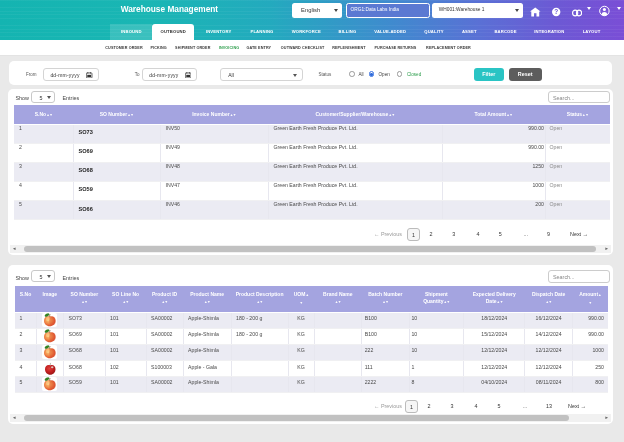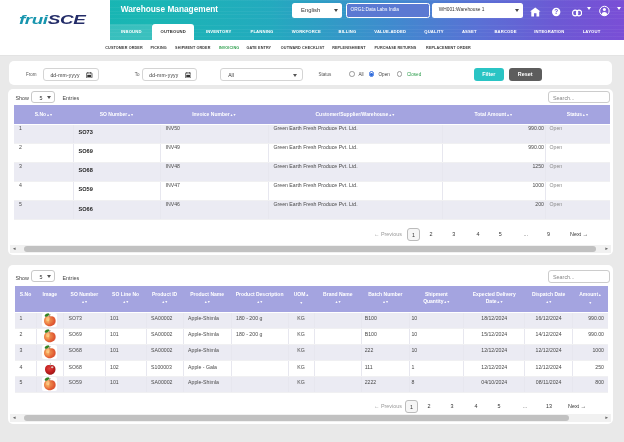--- a/index.html
+++ b/index.html
@@ -125,23 +125,20 @@
         <rect x="5.3" y="0.7" width="6" height="6.6" rx="3" fill="none" stroke="#fff" stroke-width="1.4"></rect>
       </svg>
   <div class="tri triw" style="left:586.5px;top:7.4px;"></div>
   <svg class="hicon" style="left:599px;top:4.3px" width="10.8" height="10.8" viewBox="0 0 13 13">
         <circle cx="6.5" cy="6.5" r="5.7" fill="none" stroke="#fff" stroke-width="1.2"></circle>
         <circle cx="6.5" cy="4.7" r="1.9" fill="#fff"></circle>
         <path d="M2.9 10.6a3.7 3.7 0 0 1 7.2 0 5.6 5.6 0 0 1-7.2 0z" fill="#fff"></path>
       </svg>
   <div class="tri triw" style="left:616.5px;top:7.4px;"></div>
 
-  <div id="logo">
-        <div class="t"><span class="a">frui</span><span class="b">SCE</span></div>
-      </div>
 
   <div class="tab" id="tab-inb">INBOUND</div>
   <div class="tab" id="tab-out">OUTBOUND</div>
   <div class="tab" style="left:218.6px">
         <span class="tabc abs">INVENTORY</span>
       </div>
   <div class="tab" style="left:262px">
         <span class="tabc abs">PLANNING</span>
       </div>
   <div class="tab" style="left:306.3px">

